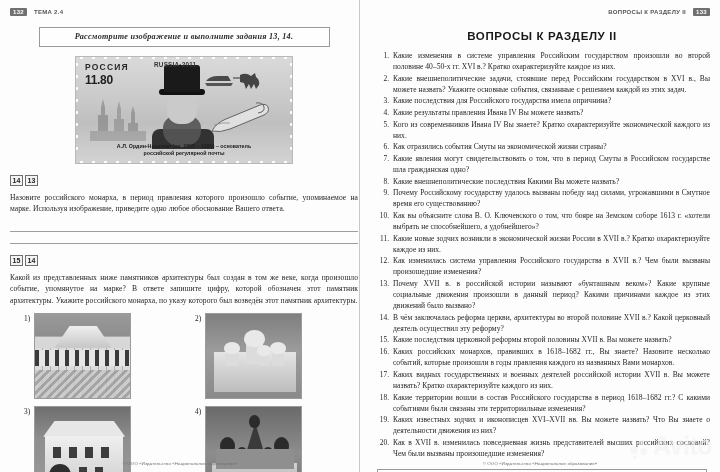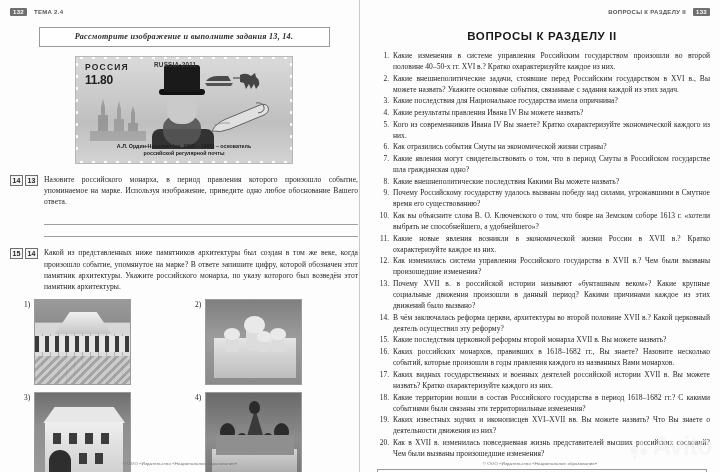--- a/index.html
+++ b/index.html
@@ -139,20 +139,21 @@
   }
   
   .sleigh{position:absolute;right:26px;top:10px;width:62px;height:24px;opacity:.8;}
   
   .scroll{position:absolute;right:14px;bottom:26px;width:72px;height:40px;opacity:.85;}
 
   
   .task{
     display:flex;align-items:flex-start;gap:6px;
     margin-top:10px;
+    flex-direction:column;
   }
   .task-nums{display:flex;gap:2px;flex:0 0 auto;padding-top:1px;}
   .numbox{
     width:13px;height:11px;
     border:1px solid #6f6f6f;
     background:#f4f4f4;
     display:flex;align-items:center;justify-content:center;
     font-family:"Liberation Sans", sans-serif;
     font-size:7px;font-weight:bold;
     color:#222;
@@ -523,34 +524,34 @@
 
     <div class="runhead right">
       <span class="runhead-title">ВОПРОСЫ К РАЗДЕЛУ II</span>
       <span class="folio">133</span>
     </div>
 
     <div class="section-title">ВОПРОСЫ К РАЗДЕЛУ II</div>
 
     <ol class="qlist">
       <li>Какие изменения в системе управления Российским государством произошли во второй половине 40–50-х гг. XVI в.? Кратко охарактеризуйте каждое из них.</li>
-      <li>Какие внешнеполитические задачи, стоявшие перед Российским государством в XVI в., Вы можете назвать? Укажите основные события, связанные с задания каждой из этих задач.</li>
-      <li>Какие последствия для Национальное государства имела опричнина?</li>
+      <li>Какие внешнеполитические задачи, стоявшие перед Российским государством в XVI в., Вы можете назвать? Укажите основные события, связанные с решением каждой из этих задач.</li>
+      <li>Какие последствия для Российского государства имела опричнина?</li>
       <li>Какие результаты правления Ивана IV Вы можете назвать?</li>
       <li>Кого из современников Ивана IV Вы знаете? Кратко охарактеризуйте экономической каждого из них.</li>
       <li>Как отразились события Смуты на экономической жизни страны?</li>
       <li>Какие явления могут свидетельствовать о том, что в период Смуты в Российском государстве шла гражданская одно?</li>
       <li>Какие внешнеполитические последствия Какими Вы можете назвать?</li>
       <li>Почему Российскому государству удалось вызваны победу над силами, угрожавшими в Смутное время его существованию?</li>
       <li>Как вы объясните слова В. О. Ключевского о том, что бояре на Земском соборе 1613 г. «хотели выбрать не способнейшего, а удобнейшего»?</li>
-      <li>Какие новые явления возникли в экономической жизни России в XVII в.? Кратко охарактеризуйте каждое из них.</li>
+      <li>Какие новые зодчих возникли в экономической жизни России в XVII в.? Кратко охарактеризуйте каждое из них.</li>
       <li>Как изменилась система управления Российского государства в XVII в.? Чем были вызваны произошедшие изменения?</li>
       <li>Почему XVII в. в российской истории называют «бунташным веком»? Какие крупные социальные движения произошли в данный период? Какими причинами каждое из этих движений было вызвано?</li>
       <li>В чём заключалась реформа церкви, архитектуры во второй половине XVII в.? Какой церковный деятель осуществил эту реформу?</li>
-      <li>Какие последствия церковной реформы второй монарха XVII в. Вы можете назвать?</li>
+      <li>Какие последствия церковной реформы второй половины XVII в. Вы можете назвать?</li>
       <li>Каких российских монархов, правивших в 1618–1682 гг., Вы знаете? Назовите несколько событий, которые произошли в годы правления каждого из названных Вами монархов.</li>
       <li>Каких видных государственных и военных деятелей российской истории XVII в. Вы можете назвать? Кратко охарактеризуйте каждого из них.</li>
       <li>Какие территории вошли в состав Российского государства в период 1618–1682 гг.? С какими событиями были связаны эти территориальные изменения?</li>
       <li>Каких известных зодчих и иконописцев XVI–XVII вв. Вы можете назвать? Что Вы знаете о деятельности движения из них?</li>
       <li>Как в XVII в. изменилась повседневная жизнь представителей высших российских сословий? Чем были вызваны произошедшие изменения?</li>
     </ol>
 
     <div class="note-box">
       <br>
       

